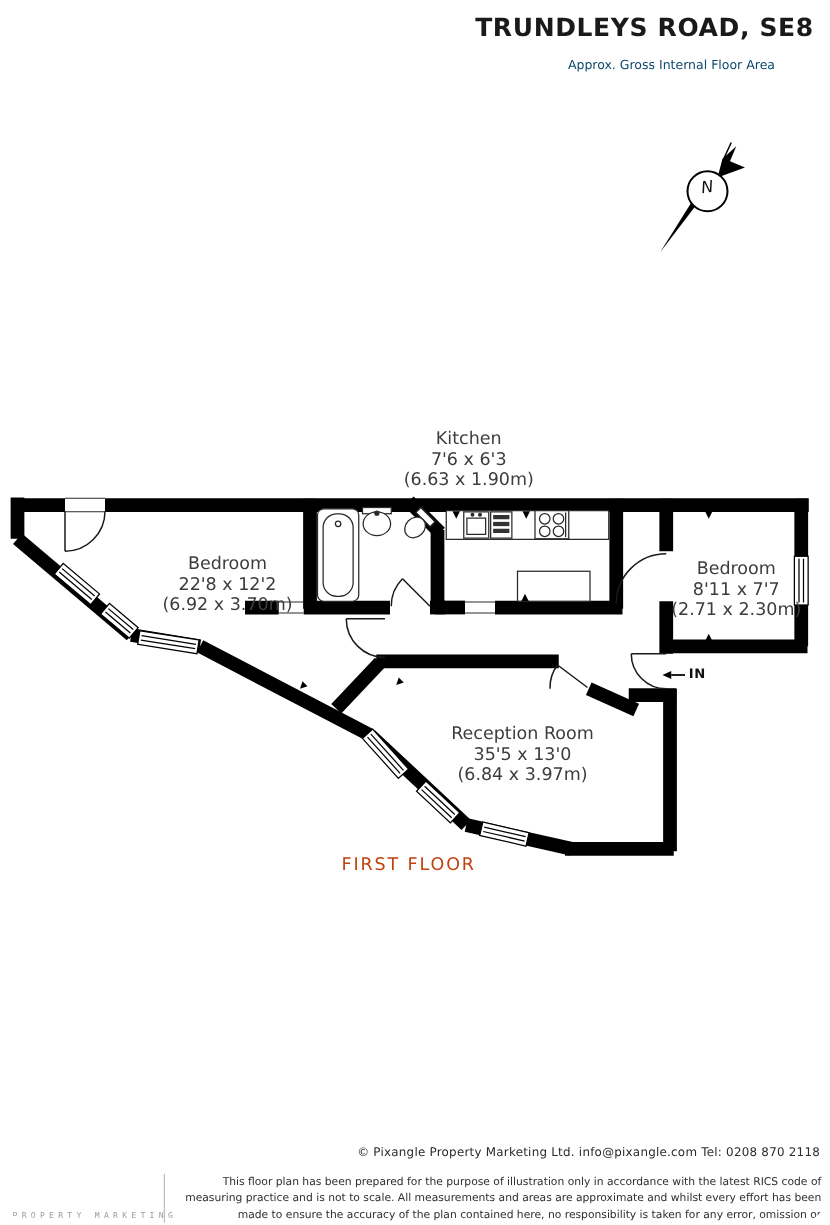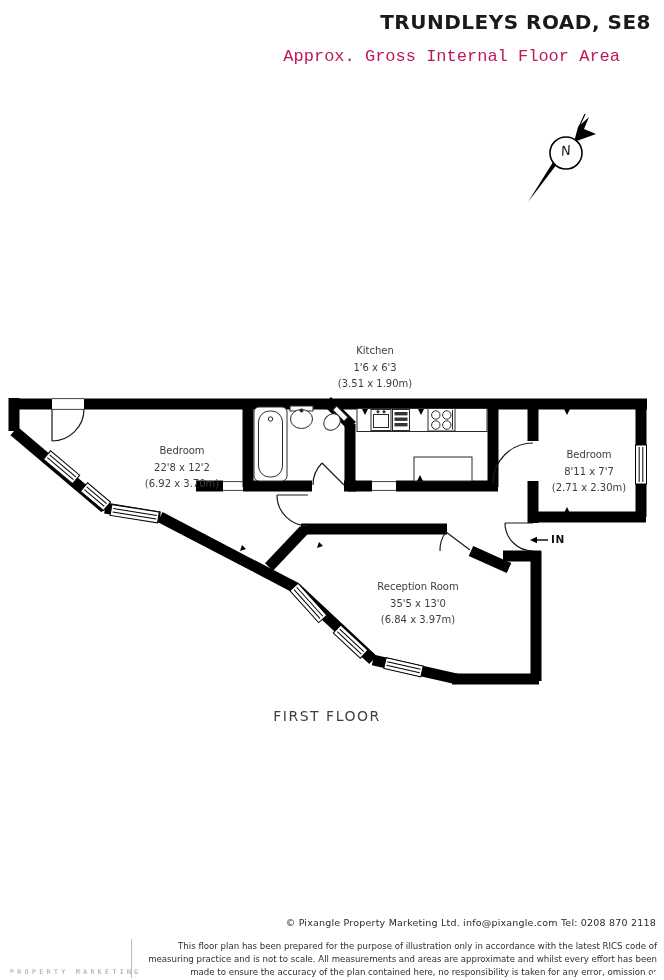--- a/index.html
+++ b/index.html
@@ -1,29 +1,29 @@
 <!DOCTYPE html>
 <html><head>
 <meta charset="utf-8">
 <style>
   html,body{margin:0;padding:0;background:#fff;}
   #page{position:relative;width:664px;height:980px;background:#fff;overflow:hidden;
         font-family:"DejaVu Sans","Liberation Sans",sans-serif;color:#3d3d3d;border-radius:30px;}
   .abs{position:absolute;}
   
   .hdr-title{top:10px;right:13px;font-size:20px;font-weight:bold;color:#1a1a1a;letter-spacing:.5px;}
-  .hdr-sub{top:47px;right:44px;font-size:17px;color:#be185d;font-family:Liberation Mono, monospace;}
+  .hdr-sub{top:47px;right:44px;font-size:10px;color:#0c4a6e;}
   .hdr-area{top:76px;right:32px;font-size:14px;font-weight:bold;color:#1a1a1a;}
   
-  .room-label{text-align:center;font-size:10px;line-height:16.5px;color:#3d3d3d;white-space:nowrap;transform:translateX(-50%);}
+  .room-label{text-align:center;font-size:14px;line-height:16.5px;color:#3d3d3d;white-space:nowrap;transform:translateX(-50%);}
   .lbl-kitchen{left:375px;top:343px;}
   .lbl-bed-l{left:182px;top:443px;}
   .lbl-bed-r{left:589px;top:447px;}
   .lbl-reception{left:418px;top:579px;}
-  .floor-label{left:327px;top:708px;transform:translateX(-50%);font-size:14px;letter-spacing:1.5px;color:#404040;}
+  .floor-label{left:327px;top:684px;transform:translateX(-50%);font-size:14px;letter-spacing:1.5px;color:#c2410c;}
   .in-label{left:551px;top:533px;font-size:10.5px;font-weight:bold;color:#111;letter-spacing:.5px;}
   .compass-n{left:553px;top:143px;width:26px;text-align:center;font-size:13px;font-style:italic;color:#111;transform:rotate(-8deg);}
   
   .logo{left:8px;top:938px;font-family:"DejaVu Sans Mono","Liberation Mono",monospace;
         font-size:27px;letter-spacing:5px;color:#8f959b;}
   .logo-sub{left:10px;top:968px;font-family:"DejaVu Sans Mono","Liberation Mono",monospace;
         font-size:6.5px;letter-spacing:3.4px;color:#9aa0a6;}
   .footer-divider{left:131px;top:939px;width:1px;height:39px;background:#b9bec3;}
   .contact{top:917px;right:8px;font-size:9.5px;color:#2b2b2b;letter-spacing:.2px;}
   .disclaimer{left:137px;top:940px;width:520px;font-size:8.6px;line-height:13.2px;color:#2f2f2f;text-align:right;}
@@ -183,22 +183,22 @@
     </g>
   </svg>
 
   <div class="abs hdr-title">TRUNDLEYS ROAD, SE8</div>
   <div class="abs hdr-sub">Approx. Gross Internal Floor Area</div>
 
   <div class="abs compass-n">N</div>
 
   <div class="abs room-label lbl-kitchen">
     <div>Kitchen</div>
-    <div>1'6 x 6'3</div>
-    <div>(3.51 x 1.90m)</div>
+    <div>7'6 x 6'3</div>
+    <div>(6.63 x 1.90m)</div>
   </div>
 
   <div class="abs room-label lbl-bed-l">
     <div>Bedroom</div>
     <div>22'8 x 12'2</div>
     <div>(6.92 x 3.70m)</div>
   </div>
 
   <div class="abs room-label lbl-bed-r">
     <div>Bedroom</div>

